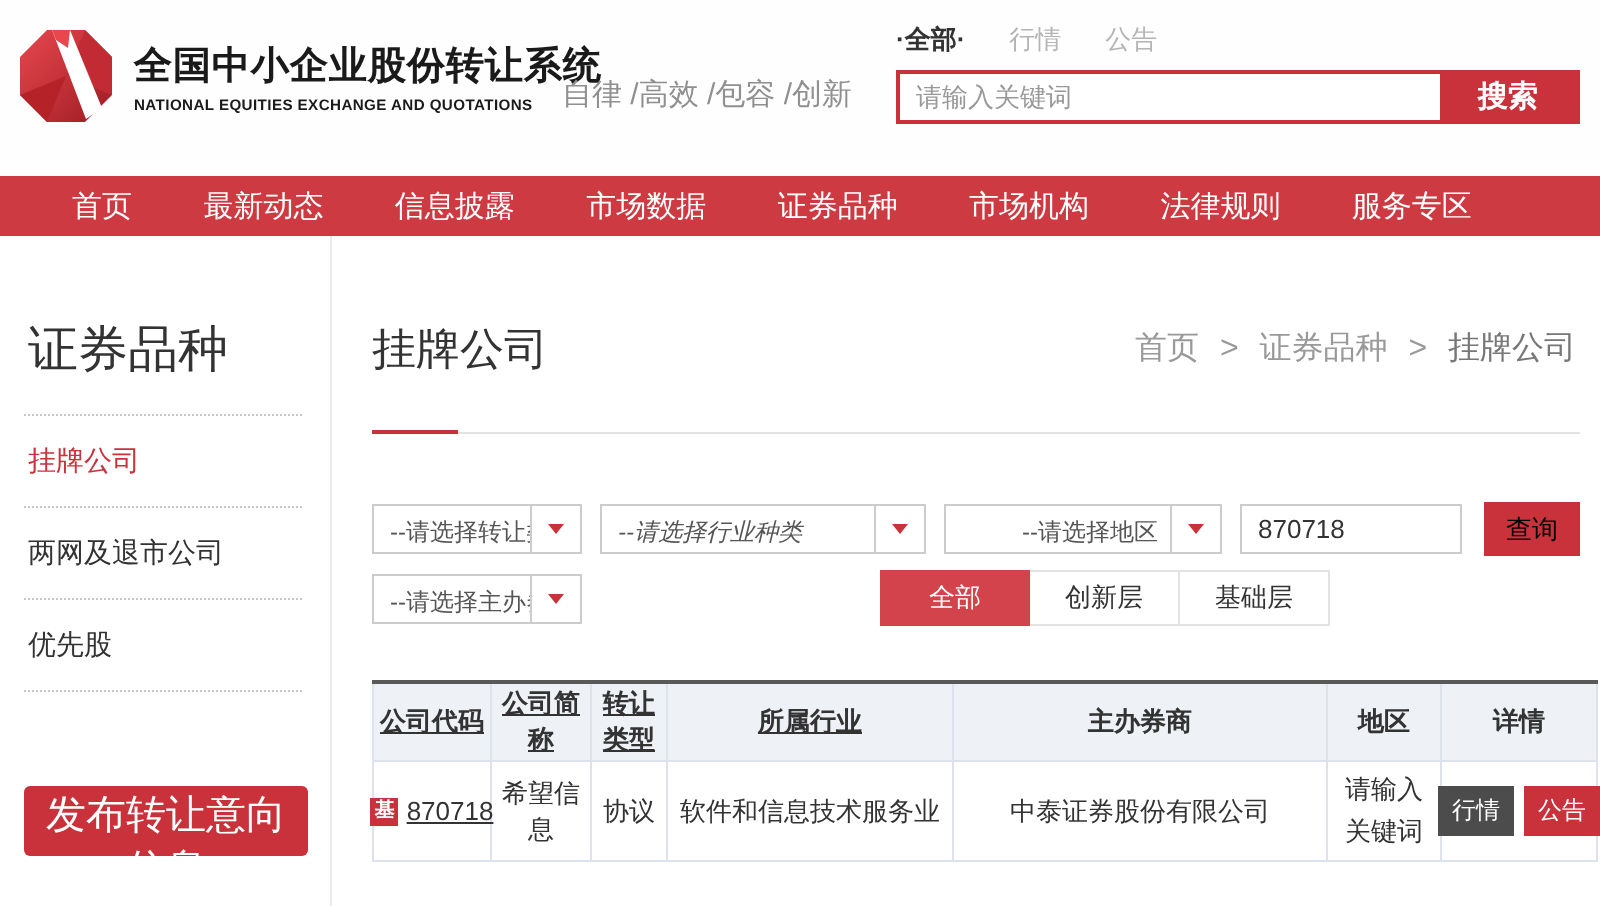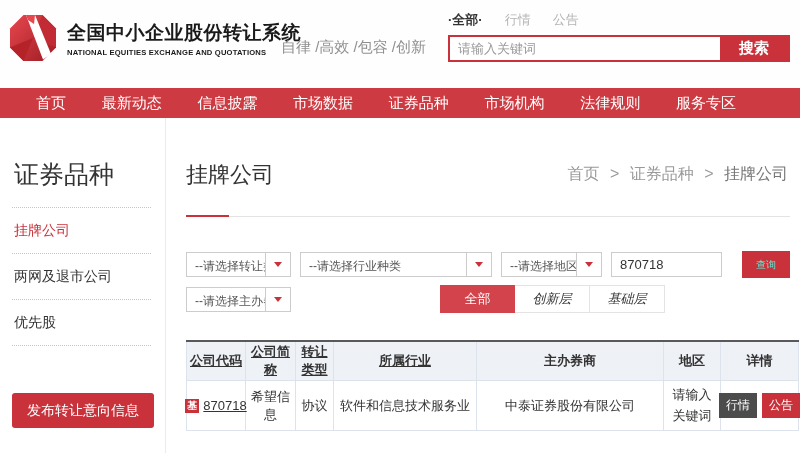--- a/index.html
+++ b/index.html
@@ -28,46 +28,46 @@
   .search-btn { width:68px; background:#c9323b; color:#fff; font-size:15px; border:none; font-weight:bold; cursor:pointer; }
   
   .nav { height:30px; background:#ce3a41; display:flex; align-items:center; justify-content:space-between; padding:0 64px 0 36px; }
   .nav-item { color:#fff; font-size:15px; cursor:pointer; white-space:nowrap; }
   
   .content { position:relative; height:335px; }
   .sidebar { position:absolute; left:0; top:0; width:166px; height:100%; border-right:1px solid #ebebeb; padding:0 14px 0 12px; }
   .sidebar-title { font-size:25px; color:#333; padding:40px 0 16px 2px; border-bottom:1px dotted #c6c6c6; }
   .sidebar-item { font-size:14px; color:#333; padding:14px 0 13px 2px; border-bottom:1px dotted #c6c6c6; cursor:pointer; }
   .sidebar-item.active { color:#c9323b; }
-  .publish-btn { margin-top:47px; width:142px; height:35px; background:#c9323b; color:#fff; font-size:14px; border:none; border-radius:3px; cursor:pointer; }
+  .publish-btn { margin-top:47px; width:142px; height:35px; background:#c9323b; color:#fff; font-size:20px; border:none; border-radius:3px; cursor:pointer; }
   .main { margin-left:166px; padding:0 10px 0 20px; position:relative; }
   .page-title { font-size:22px; color:#333; padding-top:42px; }
   .breadcrumb { position:absolute; right:12px; top:46px; font-size:16px; color:#999; }
   .breadcrumb .crumb { cursor:pointer; }
   .breadcrumb .crumb.current { color:#777; }
   .breadcrumb .sep { margin:0 6px; color:#999; }
   .title-underline { margin-top:26px; height:1px; background:#e3e3e3; position:relative; }
   .title-underline::before { content:""; position:absolute; left:0; top:-1px; width:43px; height:2px; background:#c9323b; }
   
   .filters { margin-top:34px; }
   .filter-row { display:flex; align-items:center; }
   .filter-row2 { margin-top:7px; }
   .dropdown { display:flex; align-items:stretch; border:1px solid #ccc; height:25px; background:#fff; cursor:pointer; }
   .dd-label { font-size:12px; color:#555; padding:5px 6px 0 8px; flex:1; white-space:nowrap; overflow:hidden; }
   .dd-arrow { width:25px; border-left:1px solid #ccc; display:flex; align-items:center; justify-content:center; }
   .caret { width:0; height:0; border-left:4px solid transparent; border-right:4px solid transparent; border-top:5px solid #c9323b; }
   .dd-transfer { width:105px; }
-  .dd-industry { width:192px; margin-left:9px; }
-  .dd-region   { width:101px; margin-left:9px;text-align:right; }
+  .dd-industry { width:163px; margin-left:9px;font-style:italic; }
+  .dd-region   { width:139px; margin-left:9px;text-align:right; }
   .dd-broker   { width:105px; }
   .keyword-input { width:111px; height:25px; border:1px solid #ccc; margin-left:9px; padding:0 8px; font-size:13px; color:#333; outline:none; }
-  .query-btn { margin-left:auto; width:48px; height:27px; background:#c9323b; color:#5eead4; border:none; font-size:10px; cursor:pointer; }
+  .query-btn { margin-left:auto; width:48px; height:27px; background:#c9323b; color:#000000; border:none; font-size:13px; cursor:pointer; }
   .layer-tabs { display:flex; margin-left:149px; }
   .layer-tab { width:75px; height:28px; display:flex; align-items:center; justify-content:center; font-size:13px; color:#333; background:#fff; border:1px solid #e3e3e3; cursor:pointer; }
-  .layer-tab + .layer-tab { border-left:none;font-style:italic; }
+  .layer-tab + .layer-tab { border-left:none; }
   .layer-tab.active { background:#d2434b; color:#fff; border-color:#d2434b; }
   
   .company-table { margin-top:27px; border-collapse:collapse; width:100%; table-layout:fixed; border-top:2px solid #595959; }
   .company-table th, .company-table td { border:1px solid #dde3ed; }
   .company-table thead th { background:#eef1f6; height:30px; font-size:13px; color:#333; font-weight:bold; text-align:center; }
   .company-table thead th.sortable .th-label { text-decoration:underline; }
   .company-table tbody td { height:50px; text-align:center; font-size:13px; color:#333; background:#fff; padding:0 4px; }
   .code-cell { display:flex; align-items:center; justify-content:center; gap:4px; }
   .layer-badge { width:14px; height:14px; background:#c9323b; color:#fff; font-size:10px; line-height:14px; text-align:center; font-weight:bold; flex:0 0 auto; }
   .code-link { text-decoration:underline; color:#333; cursor:pointer; }

